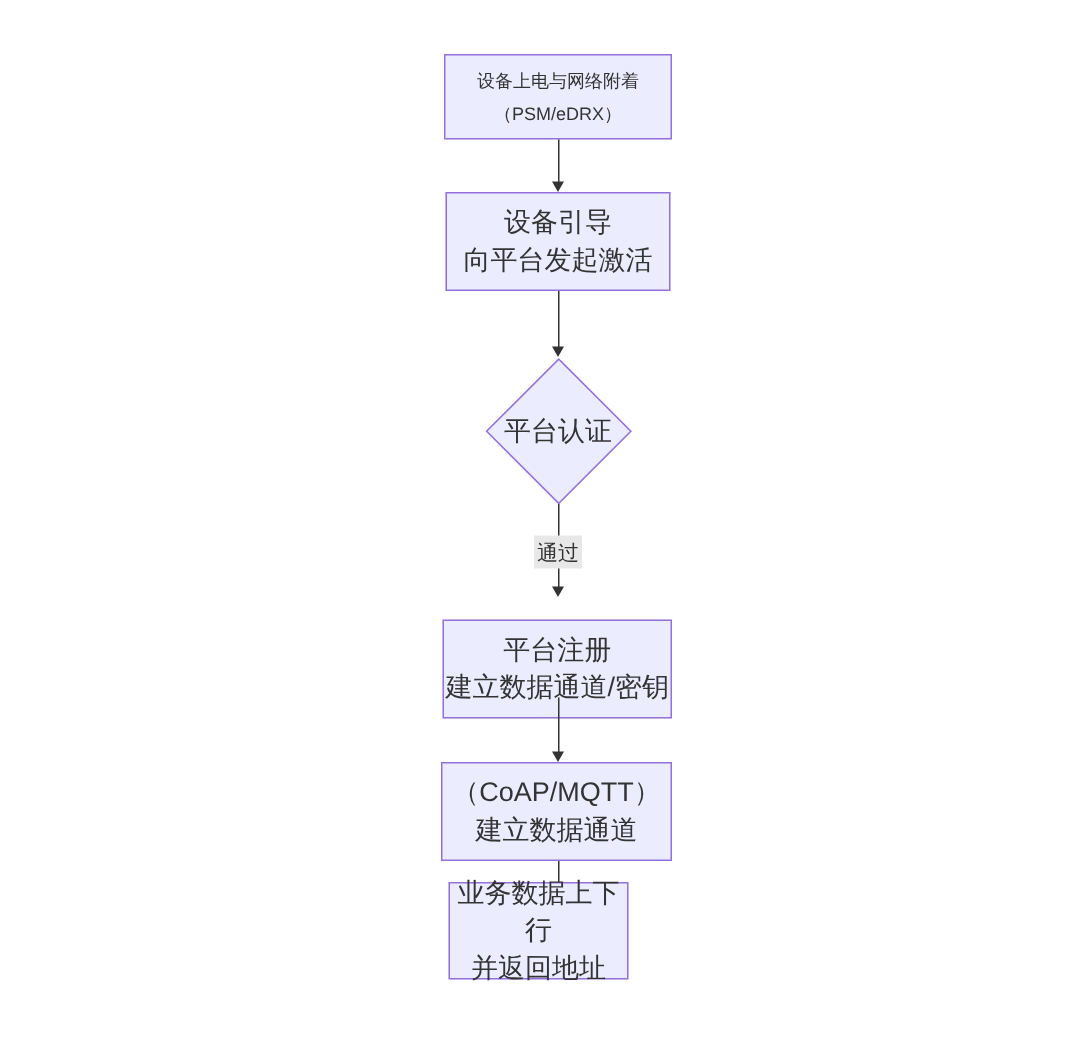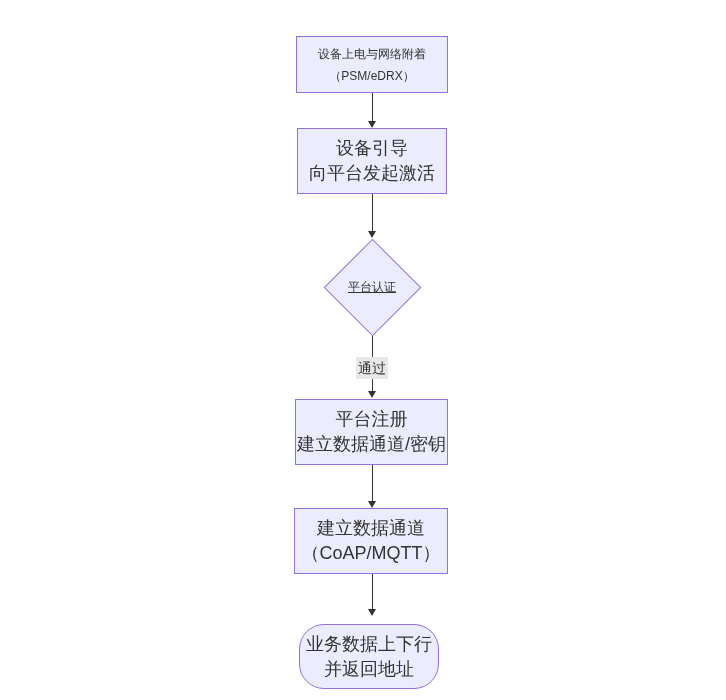--- a/index.html
+++ b/index.html
@@ -47,24 +47,23 @@
     border: 1px solid var(--node-border, #9370DB);
     transform: rotate(45deg);
     box-sizing: border-box;
   }
   .diamond-label {
     position: absolute;
     inset: 0;
     display: flex;
     justify-content: center;
     align-items: center;
-    font-size: 12px;
+    font-size: 18px;
     white-space: nowrap;
     color: var(--text-color, #333333);
-    text-decoration: underline;
   }
   .edge-line {
     position: absolute;
     width: 1px;
     background: var(--arrow-color, #333333);
   }
   .arrow-head {
     position: absolute;
     width: 0;
     height: 0;
@@ -106,34 +105,34 @@
 
   <div class="diamond-wrap" style="left:337.5px; top:237.5px;">
     <div class="diamond-shape"></div>
     <div class="diamond-label">平台认证</div>
   </div>
 
   <div class="edge-line" style="left:371.5px; top:321px; height:56px;"></div>
   <div class="edge-label" style="left:372px; top:342px;">通过</div>
   <div class="arrow-head" style="left:368px; top:376px;"></div>
 
-  <div class="node" style="left:295px; top:384px; width:153px; height:66px;">
+  <div class="node" style="left:295px; top:398px; width:153px; height:66px;">
     <div>平台注册</div>
     <div>建立数据通道/密钥</div>
   </div>
 
   <div class="edge-line" style="left:371.5px; top:450px; height:37px;"></div>
   <div class="arrow-head" style="left:368px; top:486px;"></div>
 
   <div class="node" style="left:294px; top:493px; width:154px; height:66px;">
+    <div>（CoAP/MQTT）</div>
     <div>建立数据通道</div>
-    <div>（CoAP/MQTT）</div>
   </div>
 
   <div class="edge-line" style="left:371.5px; top:559px; height:36px;"></div>
   <div class="arrow-head" style="left:368px; top:594px;"></div>
 
-  <div class="node" style="left:299px; top:609px; width:140px; height:65px;border-radius:25px;">
+  <div class="node" style="left:299px; top:573px; width:120px; height:65px;">
     <div>业务数据上下行</div>
     <div>并返回地址</div>
   </div>
 
 </div>
 
 </body></html>

